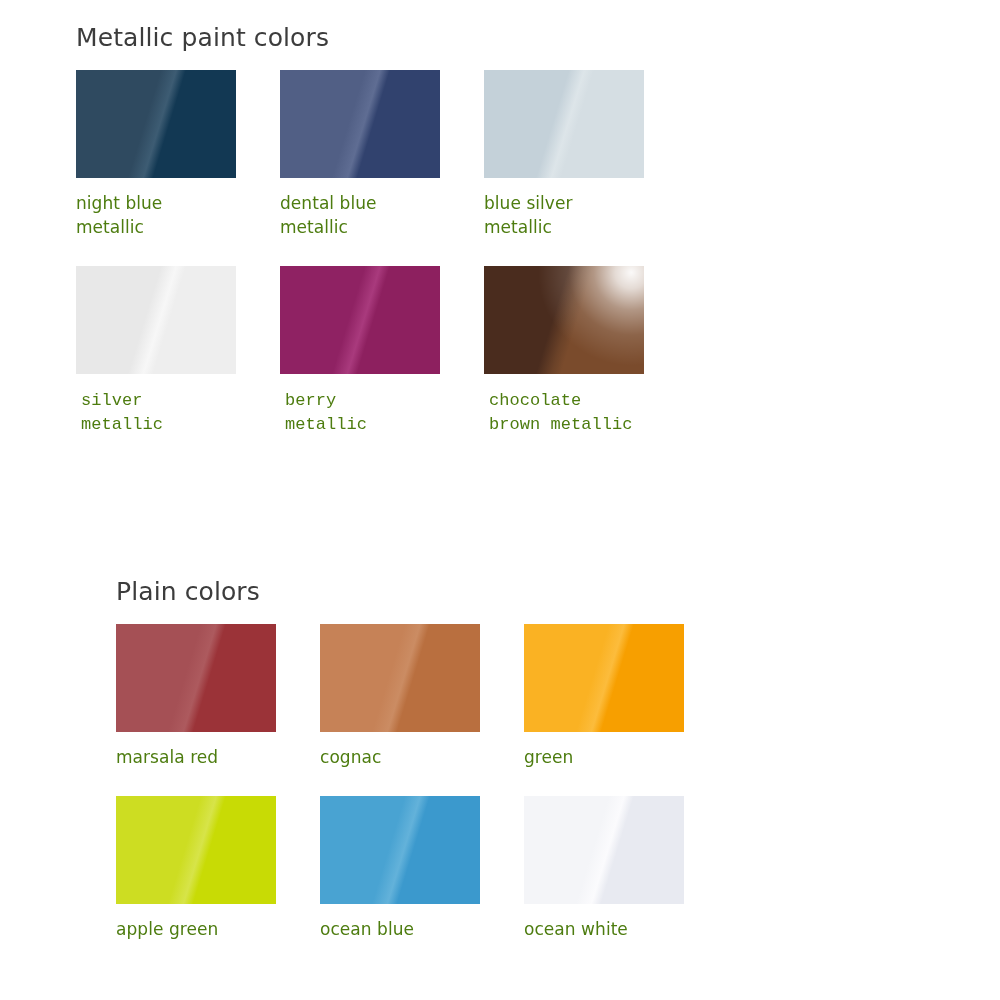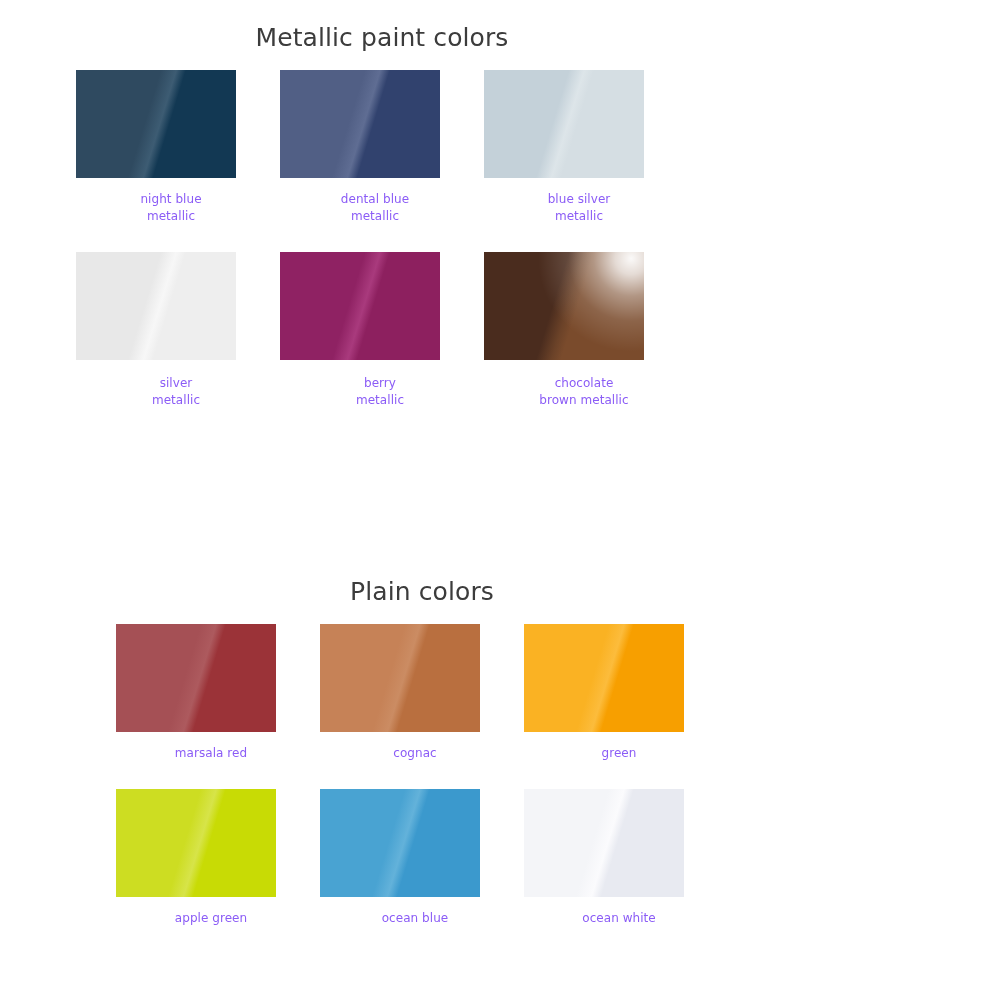--- a/index.html
+++ b/index.html
@@ -15,21 +15,20 @@
     color: #3a3a3a;
     overflow: hidden;
   }
 
   .page {
     position: relative;
     width: 1000px;
     height: 1000px;
     box-sizing: border-box;
     padding: 0;
-    text-align: center;
   }
 
   
   .section {
     position: absolute;
     left: 76px;
   }
   .section-metallic { top: 24px; }
   .section-plain    { top: 578px; margin-left: 40px; }
 
@@ -65,29 +64,29 @@
   }
 
   
   .swatch-chip .gloss {
     position: absolute;
     inset: 0;
     pointer-events: none;
   }
 
   .swatch-label {
-    font-size: 12px;
+    font-size: 17px;
     line-height: 1.42;
-    color: #8b5cf6;
+    color: #4d7c0f;
     margin-top: 13px;
     max-width: 190px;
     white-space: pre-line;
     letter-spacing: 0.05px;
   }
-  .swatch-label.indented { padding-left: 5px; }
+  .swatch-label.indented { padding-left: 5px; font-family: Liberation Mono, monospace; }
 
   
   .row-2 .swatch-label { margin-top: 15px; }
 </style>
 </head>
 <body>
 
 <div class="page">
 
   <section class="section section-metallic">

